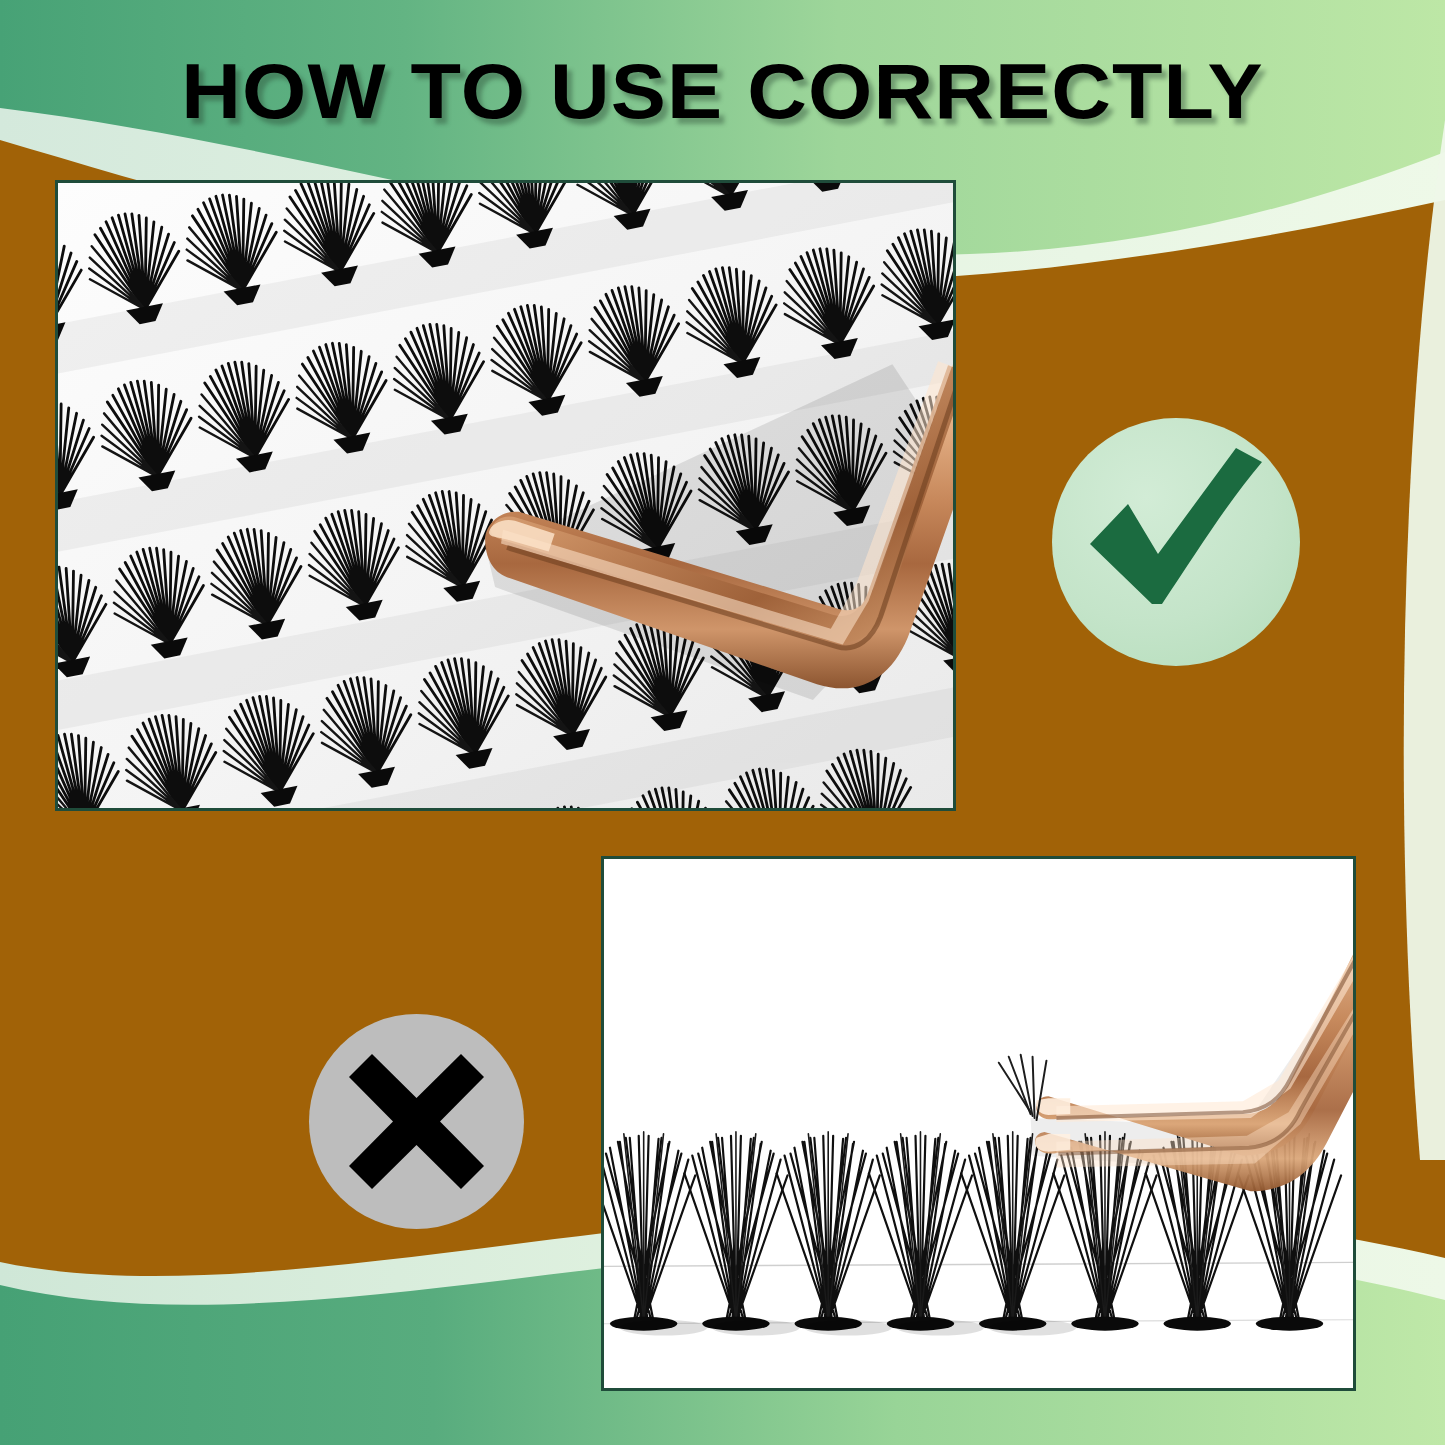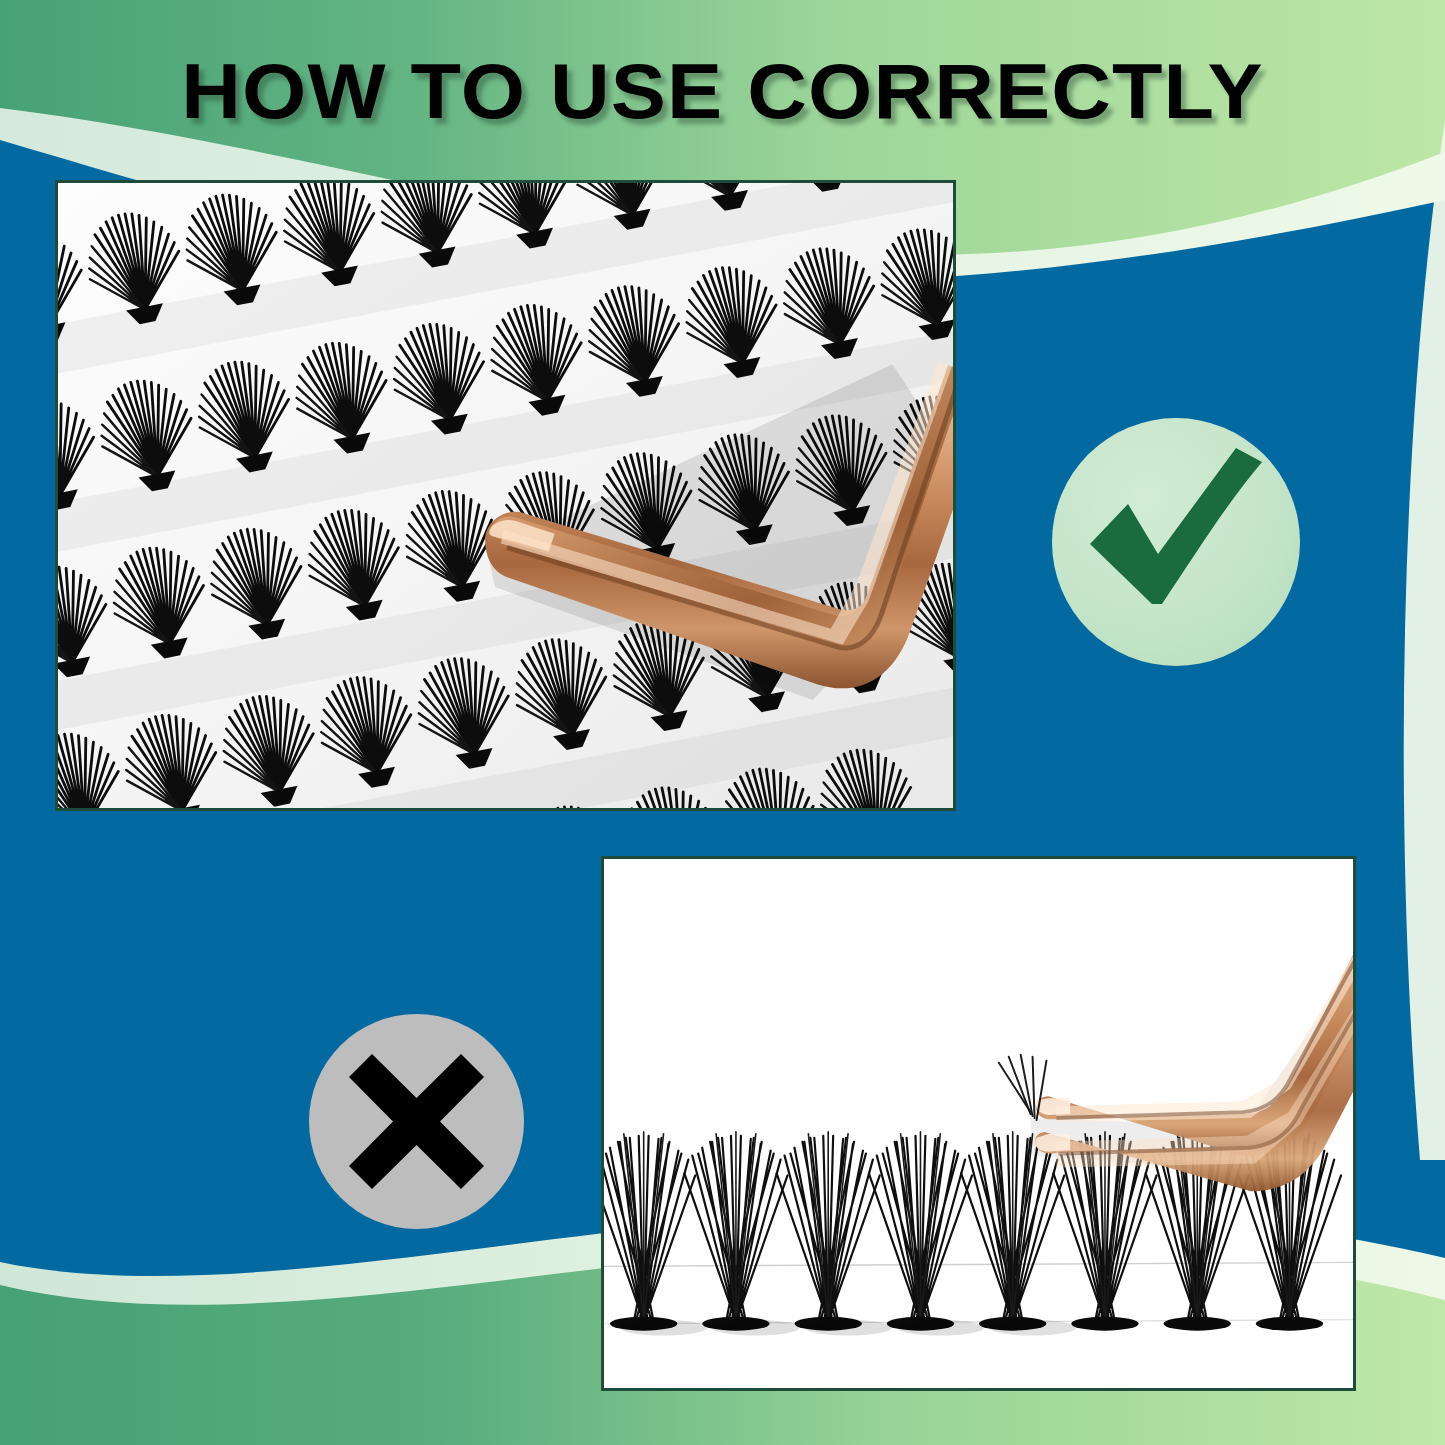--- a/index.html
+++ b/index.html
@@ -9,21 +9,21 @@
   }
   body {
     font-family: "Liberation Sans", sans-serif;
   }
 
   #canvas {
     position: relative;
     width: 1445px;
     height: 1445px;
     overflow: hidden;
-    background: #0369a1;
+    background: #a16207;
   }
 
   
   .bg-layer {
     position: absolute;
     inset: 0;
     width: 1445px;
     height: 1445px;
     pointer-events: none;
   }

